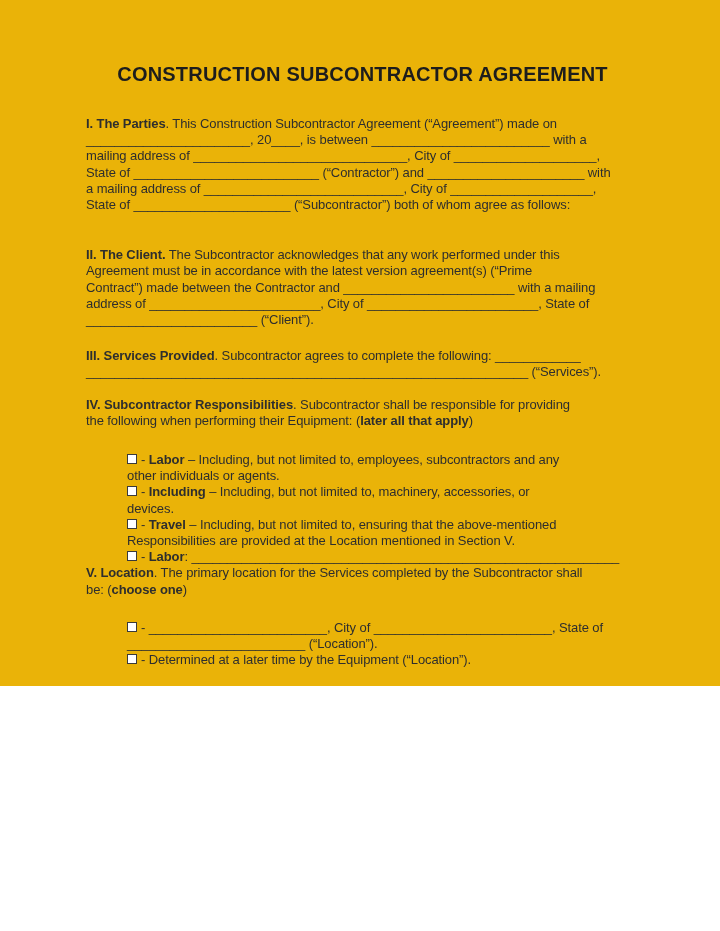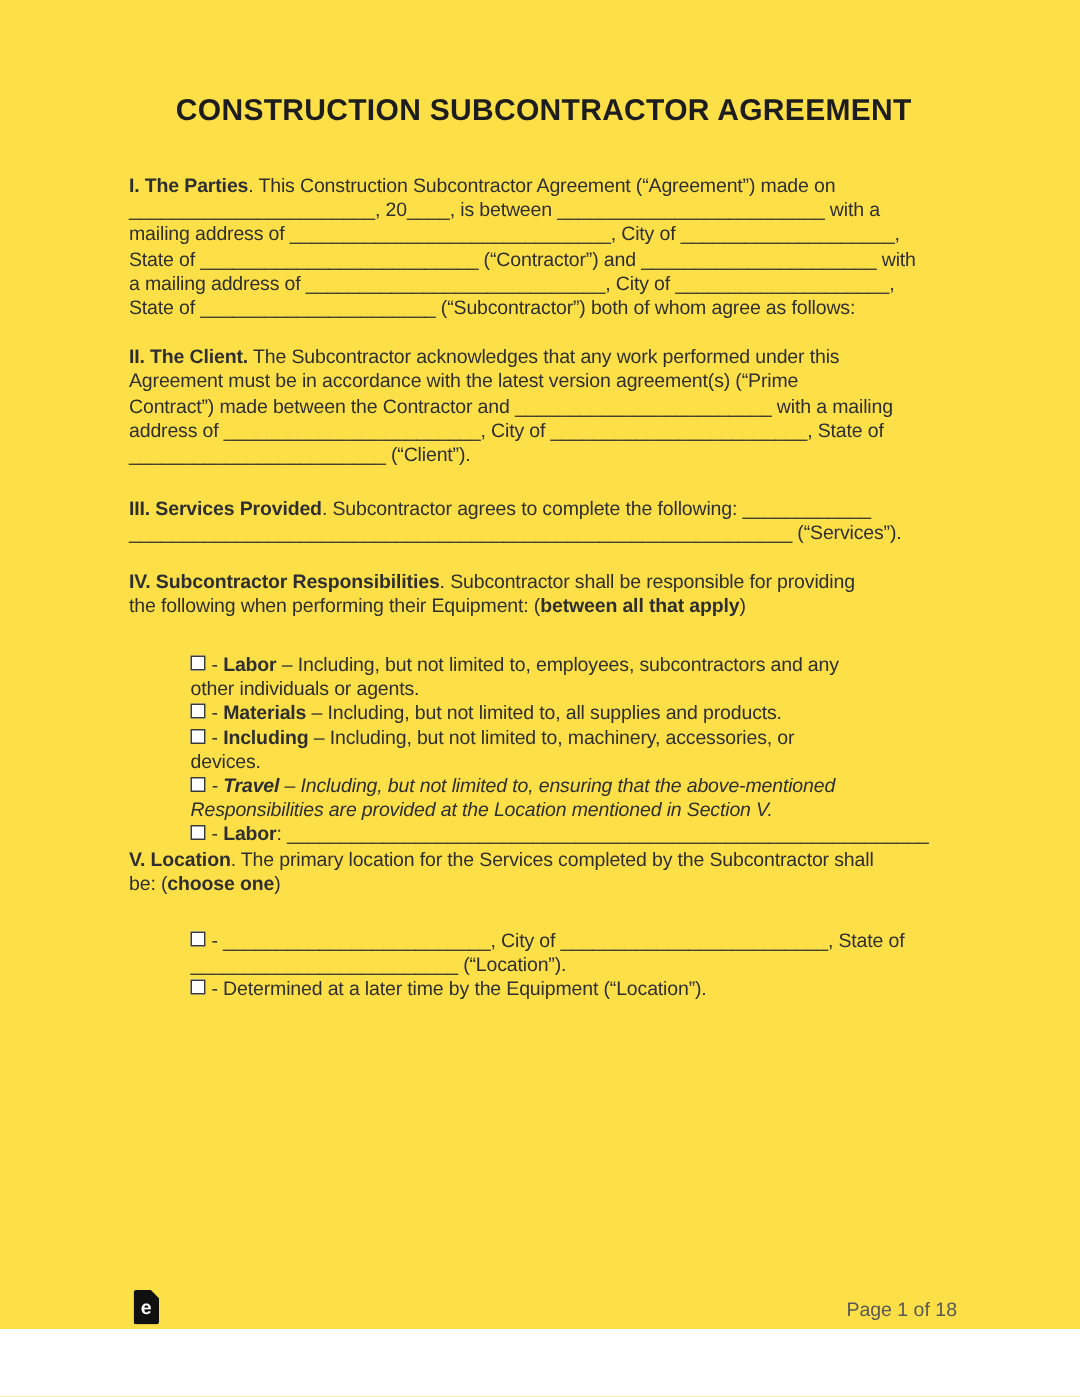--- a/index.html
+++ b/index.html
@@ -1,35 +1,35 @@
 <!DOCTYPE html>
 <html><head>
 <meta charset="utf-8">
 <style>
   html,body{margin:0;padding:0;background:#ffffff;}
   .page{
     position:relative;
-    width:720px;height:886px;
-    background:#fde047;
+    width:720px;height:686px;
+    background:#eab308;
     font-family:"Liberation Sans",sans-serif;
     font-size:13px;line-height:16.2px;
     letter-spacing:-0.1px;
     color:#2e2e2e;
     overflow:hidden;
   }
   .content{position:absolute;left:86px;top:61px;width:553px;}
   .doc-title{
     font-weight:bold;font-size:20px;line-height:26px;
     text-align:center;letter-spacing:0.2px;color:#1d1d1d;
     margin:0 0 29px 0;
   }
   .para{white-space:pre-wrap;margin:0;}
-  .mb17{margin-bottom:17px;} .mb20{margin-bottom:20px;} .mb16{margin-bottom:16px;}
+  .mb17{margin-bottom:34px;} .mb20{margin-bottom:20px;} .mb16{margin-bottom:16px;}
   .mb23{margin-bottom:23px;} .mb22{margin-bottom:22px;} .mb15{margin-bottom:15px;}
-  .mb21{margin-bottom:21px;font-style:italic;}
+  .mb21{margin-bottom:21px;}
   b{font-weight:bold;}
   .check-list{margin-left:41px;width:513px;}
   .check-item{white-space:pre-wrap;margin:0;}
   .checkbox{
     display:inline-block;width:8px;height:8px;
     border:1px solid #3a3a3a;background:#fff;
     margin-right:4px;position:relative;top:0px;
   }
   .footer{position:absolute;left:86px;top:858px;width:552px;height:30px;}
   .eforms-logo{
@@ -62,27 +62,26 @@
     <p class="para mb20"><b>II. The Client.</b><span> The Subcontractor acknowledges that any work performed under this
 Agreement must be in accordance with the latest version agreement(s) (“Prime
 Contract”) made between the Contractor and ________________________ with a mailing
 address of ________________________, City of ________________________, State of
 ________________________ (“Client”).</span></p>
 
     <p class="para mb16"><b>III. Services Provided</b><span>. Subcontractor agrees to complete the following: ____________
 ______________________________________________________________ (“Services”).</span></p>
 
     <p class="para mb23"><b>IV. Subcontractor Responsibilities</b><span>. Subcontractor shall be responsible for providing
-the following when performing their Equipment: (</span><b>between all that apply</b><span>)</span></p>
+the following when performing their Equipment: (</span><b>later all that apply</b><span>)</span></p>
 
     <div class="check-list">
       <div class="check-item mb20"><span class="checkbox"></span><span><span>- </span><b>Labor</b><span> – Including, but not limited to, employees, subcontractors and any
 other individuals or agents.</span></span></div>
 
-      <div class="check-item mb22"><span class="checkbox"></span><span><span>- </span><b>Materials</b><span> – Including, but not limited to, all supplies and products.</span></span></div>
 
       <div class="check-item mb17"><span class="checkbox"></span><span><span>- </span><b>Including</b><span> – Including, but not limited to, machinery, accessories, or
 devices.</span></span></div>
 
       <div class="check-item mb21"><span class="checkbox"></span><span><span>- </span><b>Travel</b><span> – Including, but not limited to, ensuring that the above-mentioned
 Responsibilities are provided at the Location mentioned in Section V.</span></span></div>
 
       <div class="check-item mb15"><span class="checkbox"></span><span><span>- </span><b>Labor</b><span>: ____________________________________________________________</span></span></div>
     </div>
 

